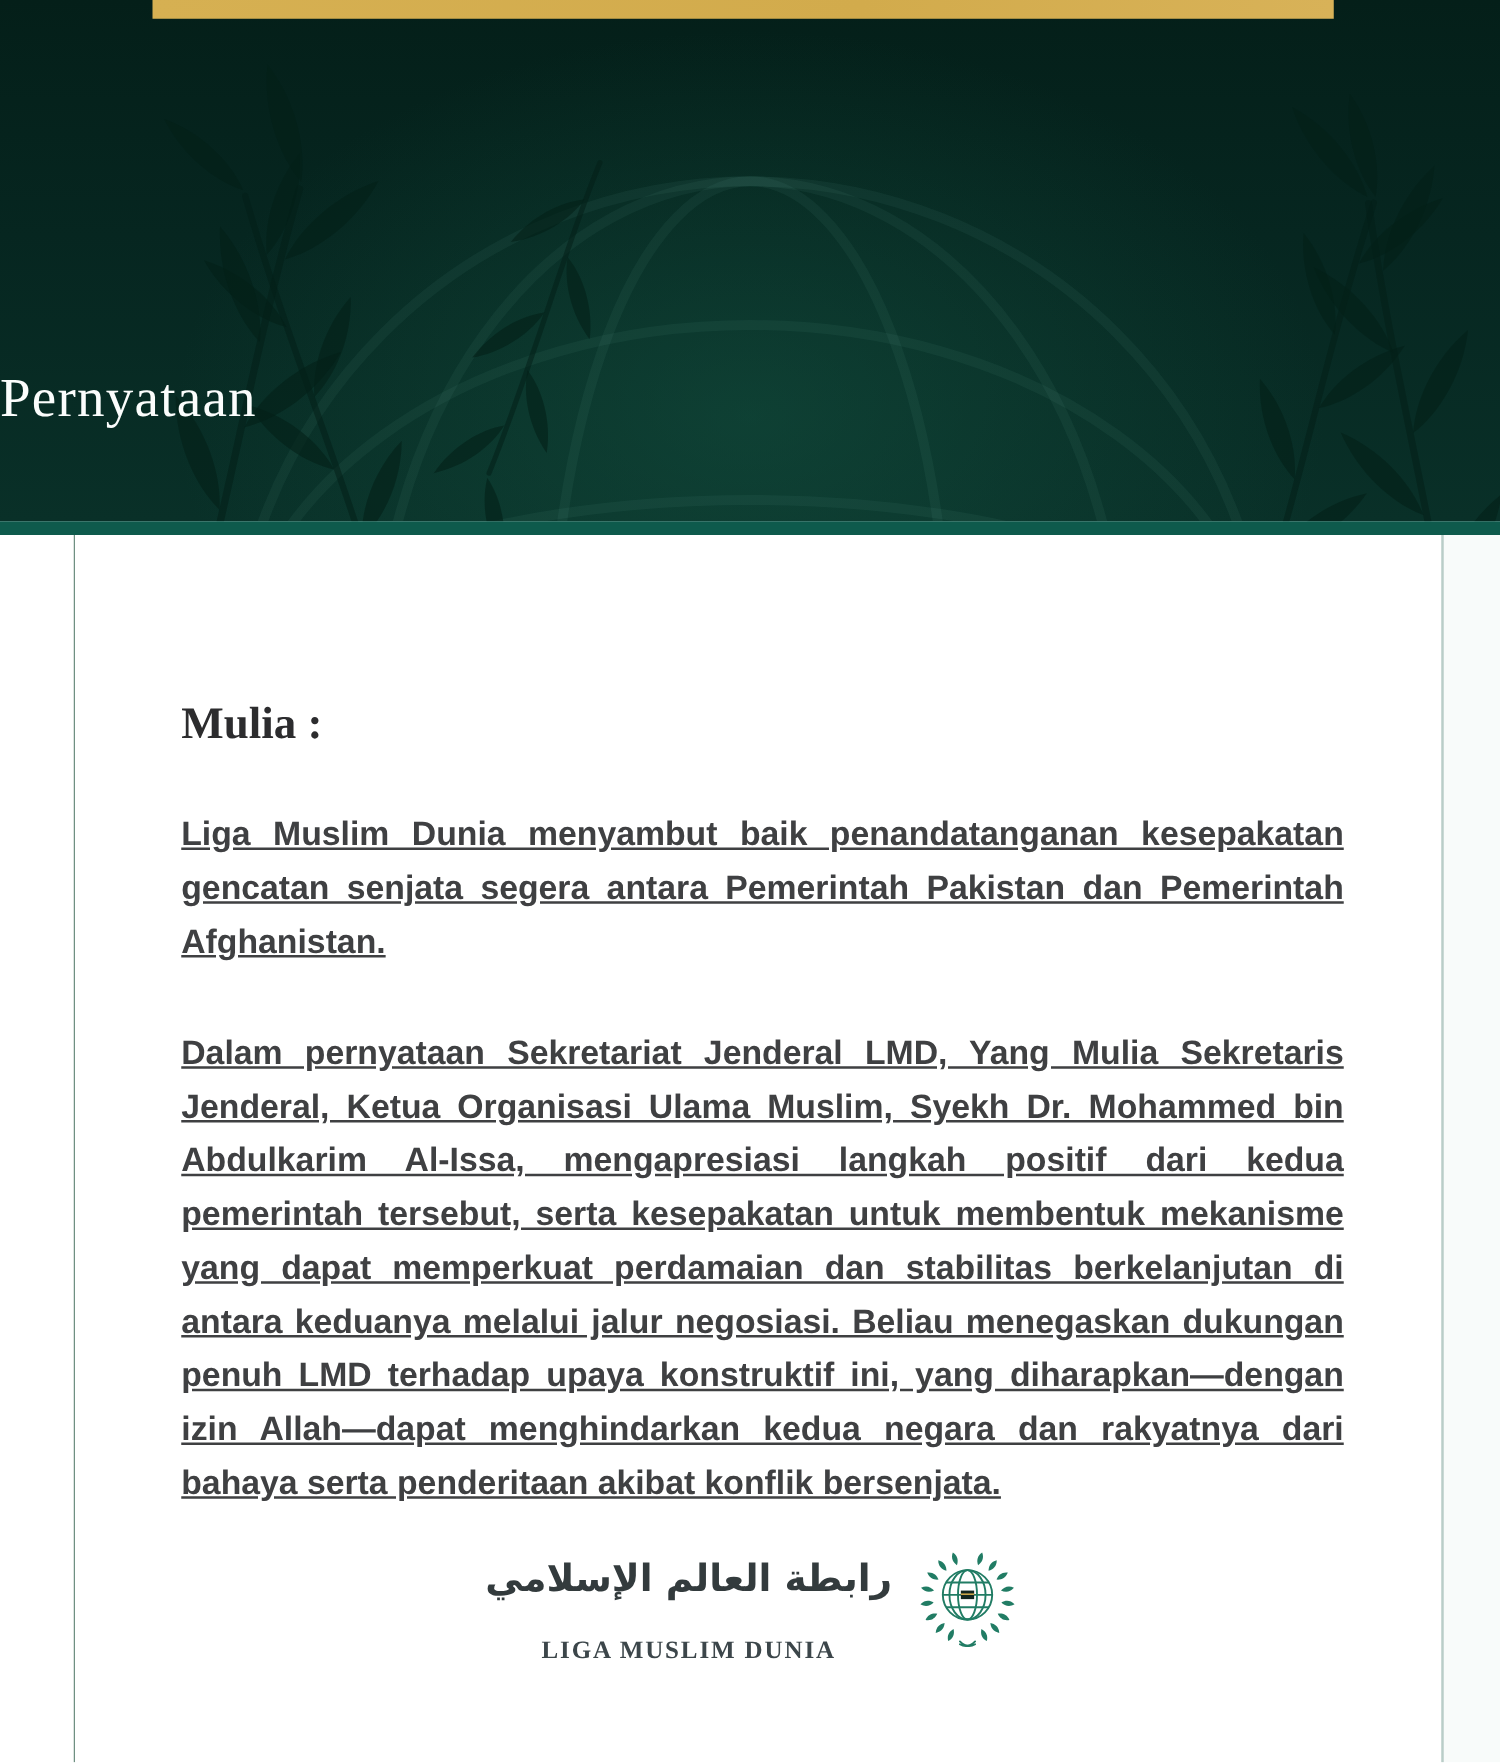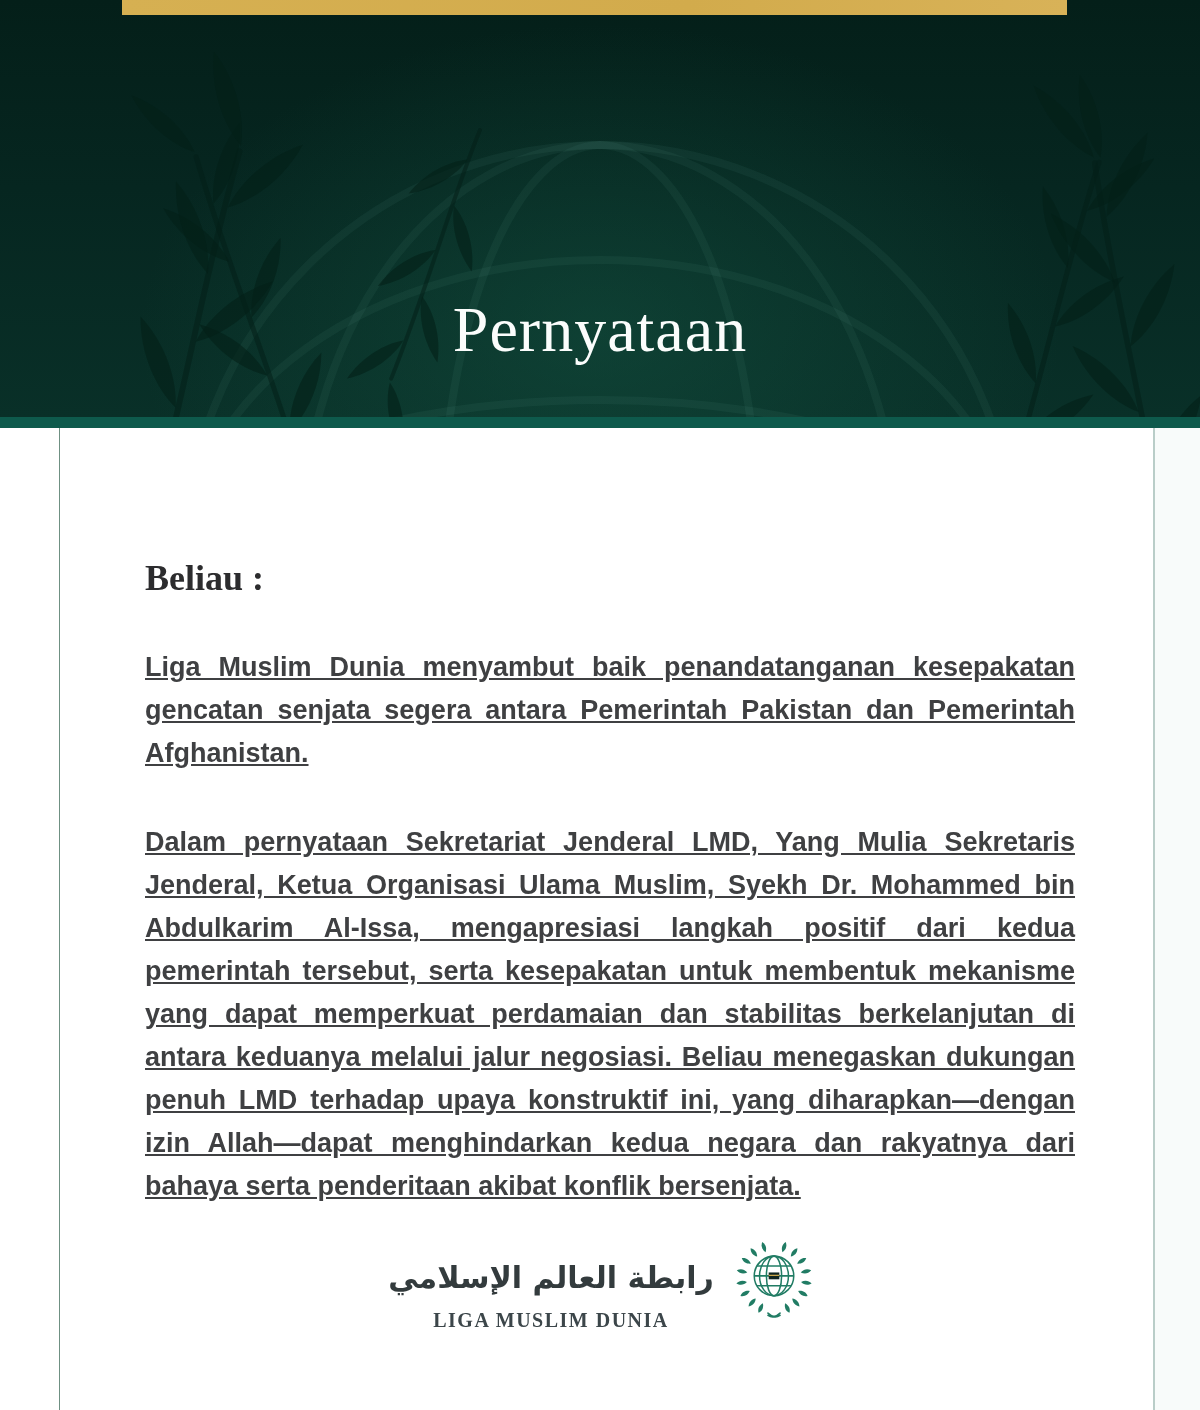--- a/index.html
+++ b/index.html
@@ -17,23 +17,23 @@
       linear-gradient(180deg, #041f19 0%, #062620 45%, #093028 100%);
     overflow:hidden;
   }
   .header-decor { position:absolute; left:0; top:0; width:1200px; height:417px; }
   .gold-bar {
     position:absolute; left:122px; top:0; width:945px; height:15px;
     background:linear-gradient(90deg,#d6b052,#d2ab4c 60%,#d8b258);
   }
   .page-title {
     position:absolute; left:0; right:0; top:293px;
-    text-align:center;
+    text-align:left;
     font-family:"Liberation Serif", serif;
-    font-size:64px; font-weight:400; color:#fbfdfc; letter-spacing:1px;
+    font-size:44px; font-weight:400; color:#fbfdfc; letter-spacing:1px;
   }
   .teal-strip {
     position:absolute; left:0; top:417px; width:1200px; height:11px;
     background:#0e5a4c;
   }
   
   .right-tint { position:absolute; left:1155px; right:0; top:428px; bottom:0; background:#f8fbfa; }
   .left-rule  { position:absolute; left:59px;  top:428px; bottom:0; width:1px; background:#6f9082; }
   .right-rule { position:absolute; left:1153px; top:428px; bottom:0; width:2px; background:#b9cdc8; }
   
@@ -46,31 +46,31 @@
     margin-top:46px;
     font-size:27px; line-height:43px; font-weight:700;
     color:#3f4042;
     text-align:justify;
     text-decoration:underline;
   }
   .content p + p { }
   
   .logo {
     position:absolute; left:0; right:0; top:1238px;
-    display:flex; justify-content:center; align-items:flex-end; gap:22px;
+    display:flex; justify-content:center; align-items:flex-start; gap:22px;
   }
   .logo-text { text-align:center; }
   .logo-arabic {
     font-family:"DejaVu Sans", sans-serif;
     font-size:30px; line-height:52px; color:#333b3d; font-weight:700;
   }
   .logo-latin {
     font-family:"Liberation Serif", serif;
     font-size:20px; font-weight:700; letter-spacing:1.5px; color:#3c464a;
-    margin-top:5px;
+    margin-top:19px;
   }
   .emblem { width:76px; height:94px; display:block; }
 </style>
 </head>
 <body>
 
 <div class="page">
 
   <div class="header">
     <svg class="header-decor" viewBox="0 0 1200 417" xmlns="http://www.w3.org/2000/svg">
@@ -106,21 +106,21 @@
     <div class="gold-bar"></div>
     <div class="page-title">Pernyataan</div>
   </div>
 
   <div class="teal-strip"></div>
   <div class="right-tint"></div>
   <div class="left-rule"></div>
   <div class="right-rule"></div>
 
   <div class="content">
-    <div class="location-heading">Beliau :</div>
+    <div class="location-heading">Mulia :</div>
     <p>Liga Muslim Dunia menyambut baik penandatanganan kesepakatan gencatan senjata segera antara Pemerintah Pakistan dan Pemerintah Afghanistan.</p>
     <p>Dalam pernyataan Sekretariat Jenderal LMD, Yang Mulia Sekretaris Jenderal, Ketua Organisasi Ulama Muslim, Syekh Dr. Mohammed bin Abdulkarim Al-Issa, mengapresiasi langkah positif dari kedua pemerintah tersebut, serta kesepakatan untuk membentuk mekanisme yang dapat memperkuat perdamaian dan stabilitas berkelanjutan di antara keduanya melalui jalur negosiasi. Beliau menegaskan dukungan penuh LMD terhadap upaya konstruktif ini, yang diharapkan—dengan izin Allah—dapat menghindarkan kedua negara dan rakyatnya dari bahaya serta penderitaan akibat konflik bersenjata.</p>
   </div>
 
   <div class="logo">
     <div class="logo-text">
       <div class="logo-arabic">رابطة العالم الإسلامي</div>
       <div class="logo-latin">LIGA MUSLIM DUNIA</div>
     </div>
     <svg class="emblem" viewBox="0 0 100 112" xmlns="http://www.w3.org/2000/svg">

